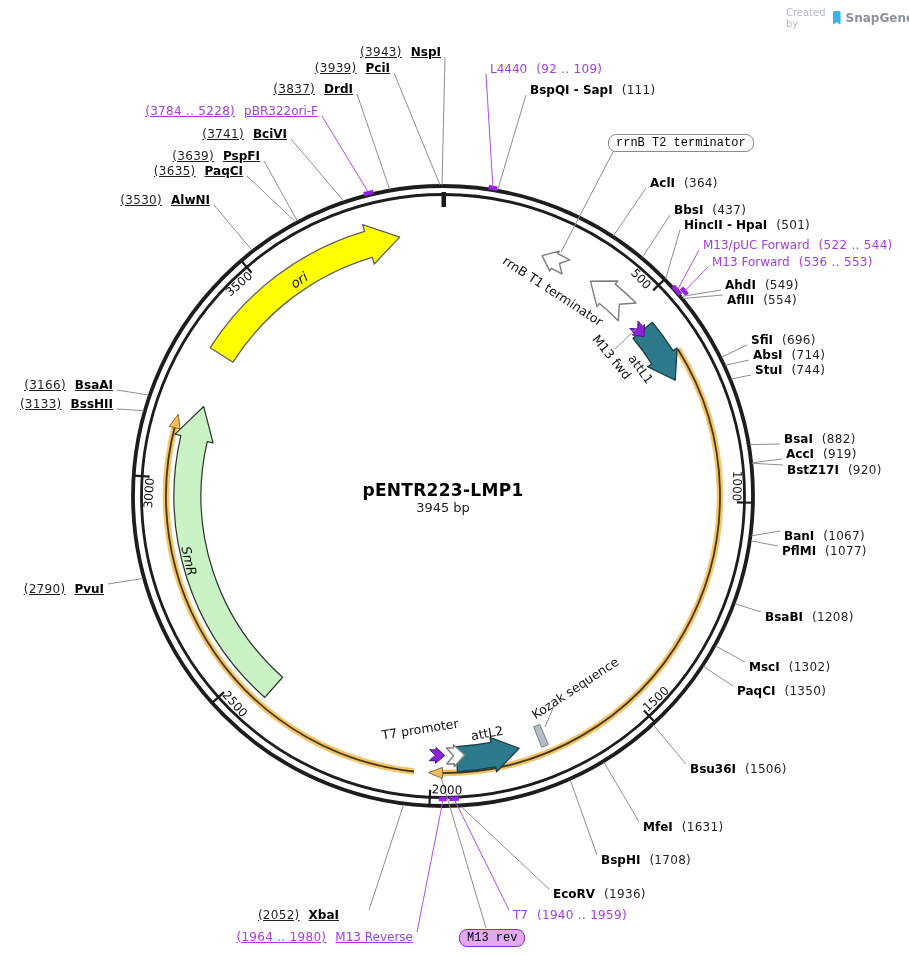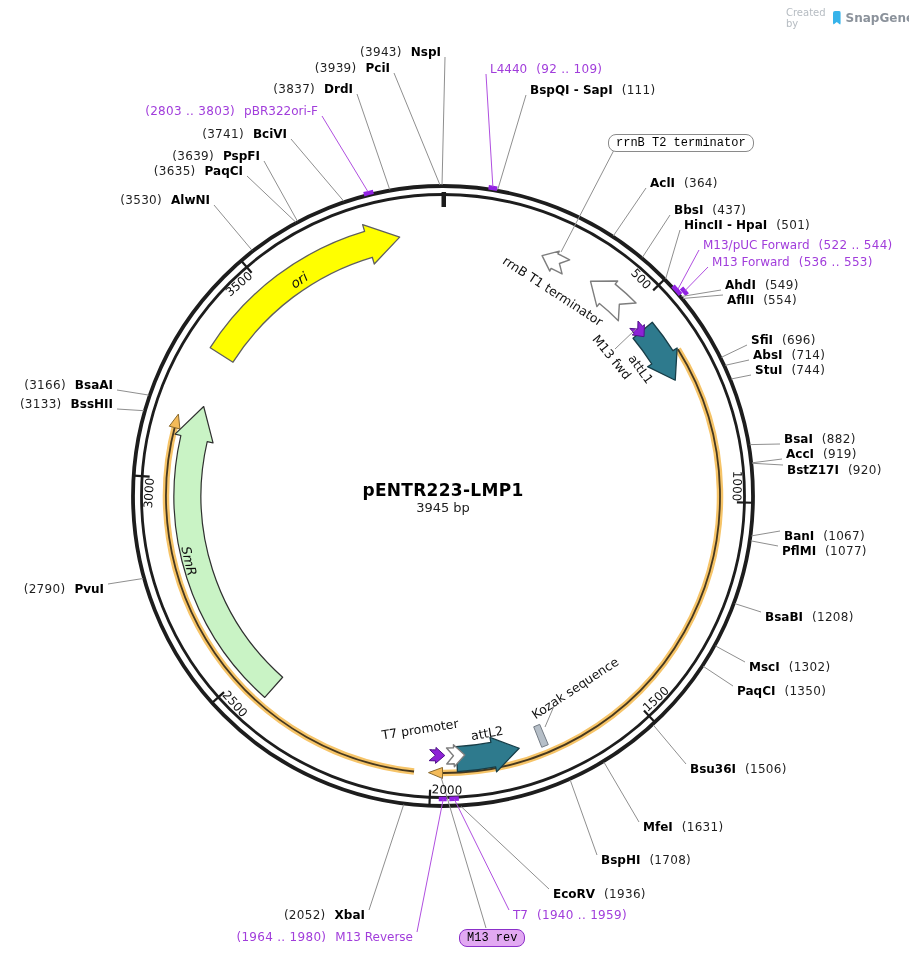--- a/index.html
+++ b/index.html
@@ -3,21 +3,21 @@
 <meta charset="utf-8">
 <style>
   html,body{margin:0;padding:0;background:#fff;}
   #stage{position:relative;width:909px;height:956px;background:#fff;overflow:hidden;
          font-family:"DejaVu Sans","Liberation Sans",sans-serif;}
   #map-svg{position:absolute;left:0;top:0;}
   #labels{position:absolute;left:0;top:0;width:100%;height:100%;}
   .site{position:absolute;white-space:nowrap;font-size:12px;color:#1f1f1f;transform:translateY(-50%);}
   .site .nm{font-weight:bold;color:#000;}
   .site .pos{letter-spacing:.3px;}
-  .site.l{text-align:right;}
+  .site.l{text-align:right;text-decoration:underline;}
   .site.r .pos{margin-left:9px;}
   .site.l .pos{margin-right:9px;}
   .site.purple{color:#a13ddb;}
   .site.purple .nm{font-weight:normal;color:#a13ddb;}
   .rot{position:absolute;white-space:nowrap;color:#111;}
   .rot.it{font-style:italic;}
   .boxed{position:absolute;white-space:nowrap;font-size:12px;color:#000;
          padding:1px 7px;border-radius:8px;transform:translateY(-50%);font-family:Liberation Mono, monospace;}
   .boxed.plain{background:#fff;border:1px solid #8a8a8a;}
   .boxed.primer{background:#e2a9f2;border:1.5px solid #8b2fc9;}
@@ -113,29 +113,29 @@
     <div class="header">
       <span class="created">Created by</span>
       <span class="logo"></span>
       <span class="brand">SnapGene</span>
     </div>
     <div class="title" id="plasmid-title" style="left: 443px; top: 490px;">pENTR223-LMP1</div>
     <div class="subtitle" id="plasmid-size" style="left: 443px; top: 507px;">3945 bp</div>
   <div class="site l" style="top: 52px; right: 468px;"><span class="pos">(3943)</span><span class="nm">NspI</span></div>
       <div class="site l" style="top: 68px; right: 519px;"><span class="pos">(3939)</span><span class="nm">PciI</span></div>
       <div class="site l" style="top: 89px; right: 556px;"><span class="pos">(3837)</span><span class="nm">DrdI</span></div>
-      <div class="site l purple" style="top: 111px; right: 591px;"><span class="pos">(2803 .. 3803)</span><span class="nm">pBR322ori-F</span></div>
+      <div class="site l purple" style="top: 111px; right: 591px;"><span class="pos">(3784 .. 5228)</span><span class="nm">pBR322ori-F</span></div>
       <div class="site l" style="top: 134px; right: 622px;"><span class="pos">(3741)</span><span class="nm">BciVI</span></div>
       <div class="site l" style="top: 156px; right: 649px;"><span class="pos">(3639)</span><span class="nm">PspFI</span></div>
       <div class="site l" style="top: 171px; right: 666px;"><span class="pos">(3635)</span><span class="nm">PaqCI</span></div>
       <div class="site l" style="top: 200px; right: 699px;"><span class="pos">(3530)</span><span class="nm">AlwNI</span></div>
       <div class="site l" style="top: 385px; right: 796px;"><span class="pos">(3166)</span><span class="nm">BsaAI</span></div>
       <div class="site l" style="top: 404px; right: 796px;"><span class="pos">(3133)</span><span class="nm">BssHII</span></div>
       <div class="site l" style="top: 589px; right: 805px;"><span class="pos">(2790)</span><span class="nm">PvuI</span></div>
-      <div class="site l" style="top: 915px; right: 544px;"><span class="pos">(2052)</span><span class="nm">XbaI</span></div>
+      <div class="site l" style="top: 915px; right: 570px;"><span class="pos">(2052)</span><span class="nm">XbaI</span></div>
       <div class="site l purple" style="top: 937px; right: 496px;"><span class="pos">(1964 .. 1980)</span><span class="nm">M13 Reverse</span></div>
       <div class="site r purple" style="top: 69px; left: 490px;"><span class="nm">L4440</span><span class="pos">(92 .. 109)</span></div>
       <div class="site r" style="top: 90px; left: 530px;"><span class="nm">BspQI - SapI</span><span class="pos">(111)</span></div>
       <div class="site r" style="top: 183px; left: 650px;"><span class="nm">AclI</span><span class="pos">(364)</span></div>
       <div class="site r" style="top: 210px; left: 674px;"><span class="nm">BbsI</span><span class="pos">(437)</span></div>
       <div class="site r" style="top: 225px; left: 684px;"><span class="nm">HincII - HpaI</span><span class="pos">(501)</span></div>
       <div class="site r purple" style="top: 245px; left: 703px;"><span class="nm">M13/pUC Forward</span><span class="pos">(522 .. 544)</span></div>
       <div class="site r purple" style="top: 262px; left: 712px;"><span class="nm">M13 Forward</span><span class="pos">(536 .. 553)</span></div>
       <div class="site r" style="top: 285px; left: 725px;"><span class="nm">AhdI</span><span class="pos">(549)</span></div>
       <div class="site r" style="top: 300px; left: 727px;"><span class="nm">AflII</span><span class="pos">(554)</span></div>

